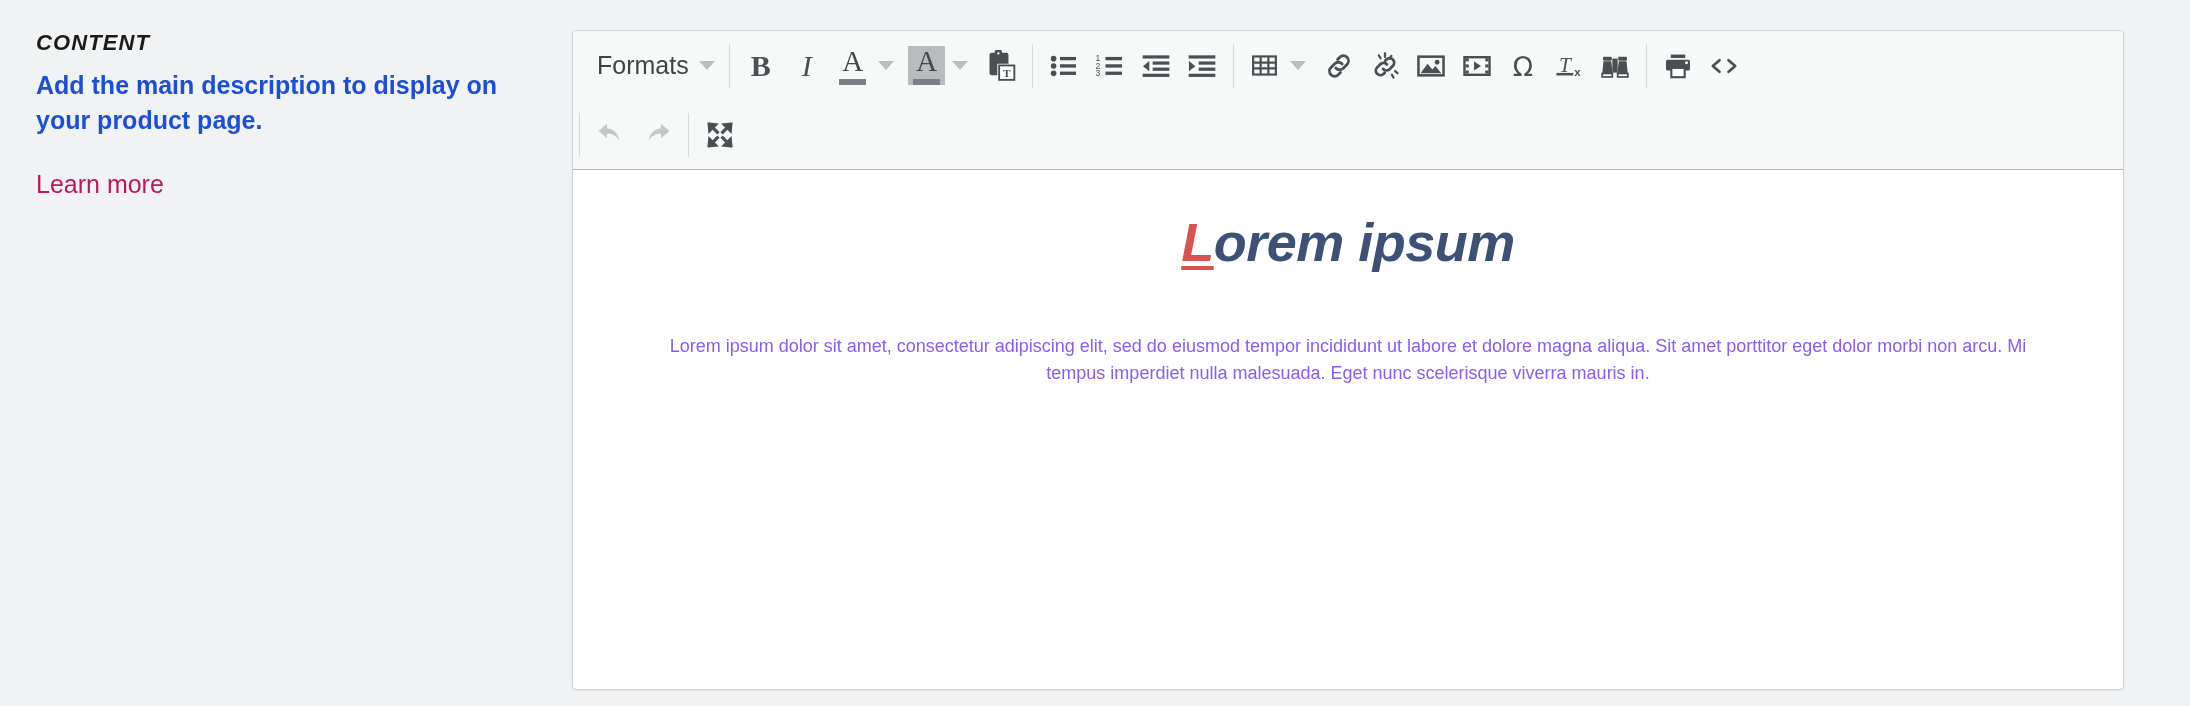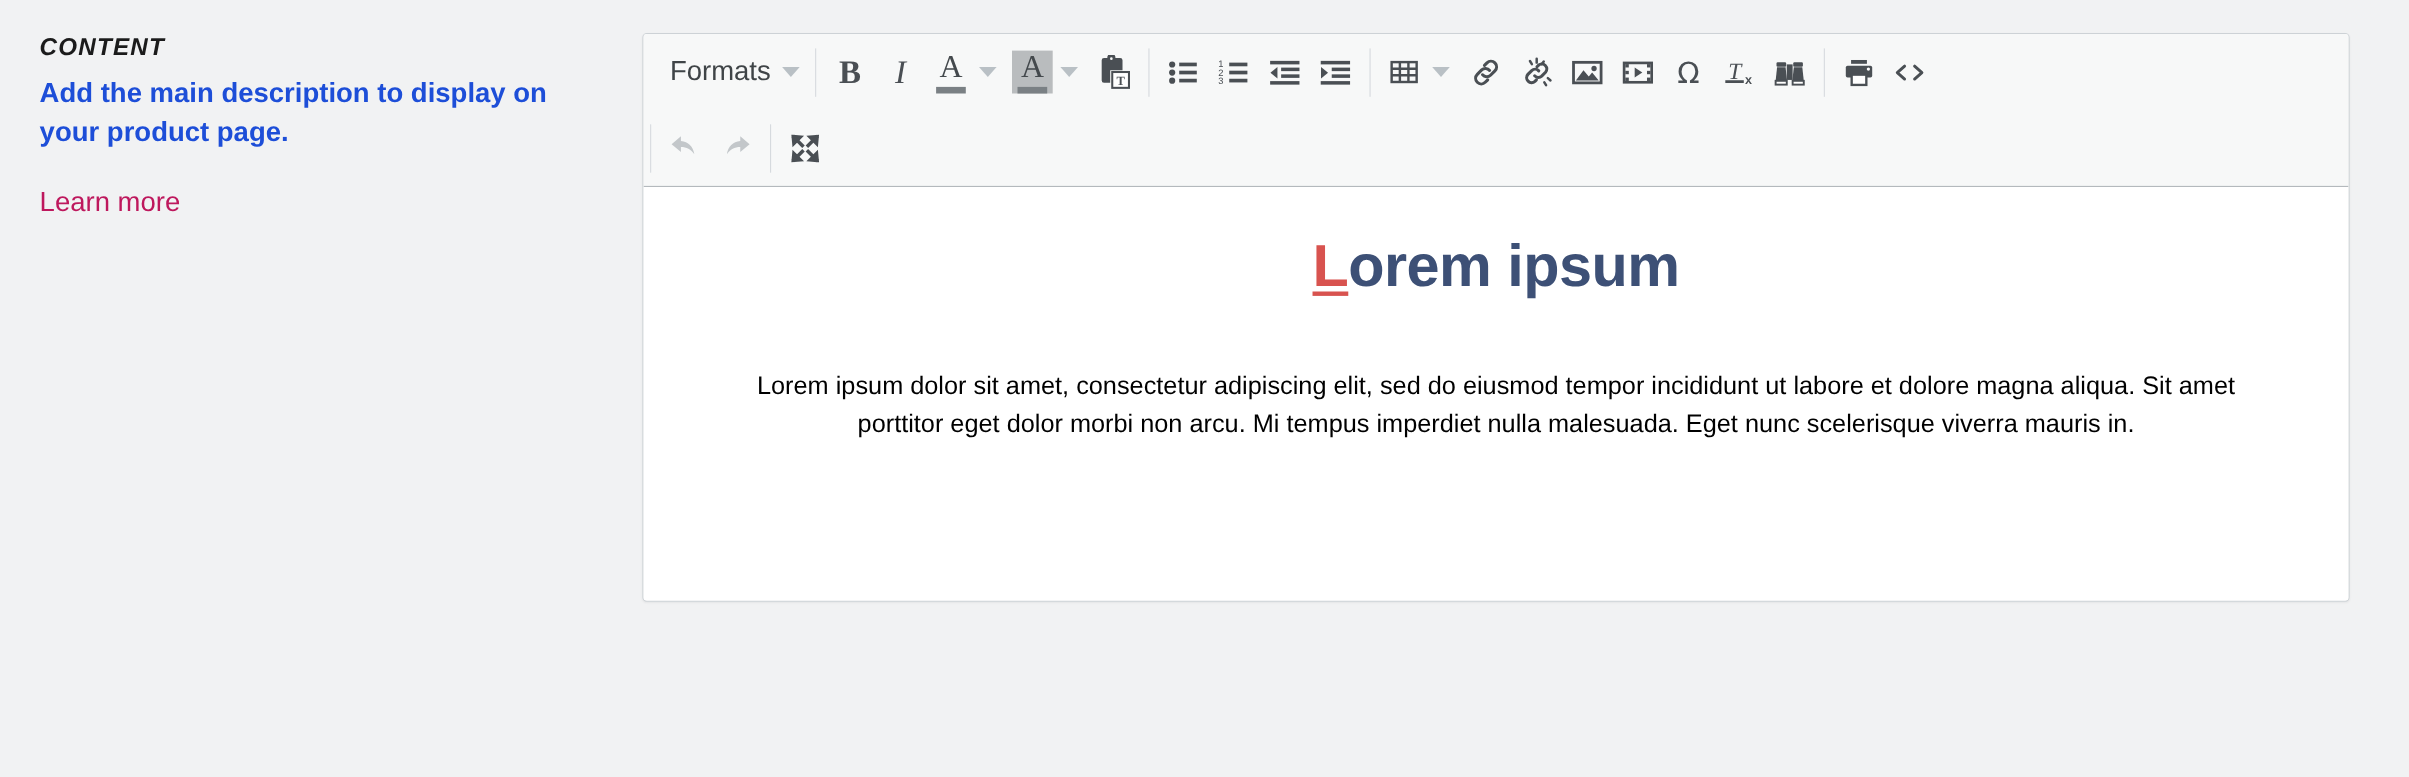--- a/index.html
+++ b/index.html
@@ -50,24 +50,24 @@
     font-size: 25px;
     color: #be185d;
     text-decoration: none;
     line-height: 1.2;
     cursor: pointer;
   }
 
   
   .editor {
     position: absolute;
-    left: 584px;
+    left: 572px;
     top: 30px;
     width: 1552px;
-    height: 517px;
+    height: 660px;
     background: #ffffff;
     border: 1px solid #cdd2d6;
     border-radius: 4px;
     box-sizing: border-box;
     box-shadow: 0 1px 2px rgba(0,0,0,0.05);
     overflow: hidden;
   }
 
   .toolbar {
     background: #f7f8f8;
@@ -171,36 +171,37 @@
     height: 506px;
     padding: 34px 40px 0 40px;
     box-sizing: border-box;
     overflow: hidden;
     cursor: text;
   }
   .doc-title {
     text-align: center;
     font-size: 54px;
     font-weight: bold;
+    font-style: italic;
     color: #3d5076;
     margin: 6px 0 0 0;
     line-height: 1.2;
     letter-spacing: -0.5px;
   }
   .doc-title .dropcap {
     color: #d8534f;
     text-decoration: underline;
     text-decoration-thickness: 4px;
     text-underline-offset: 5px;
   }
   .doc-body {
     text-align: center;
-    font-size: 23px;
+    font-size: 18px;
     line-height: 1.53;
-    color: #000000;
+    color: #8b5cf6;
     margin: 58px auto 0 auto;
     max-width: 1410px;
   }
 </style>
 </head>
 <body>
 
 <div class="page">
 
   <div class="sidebar">

